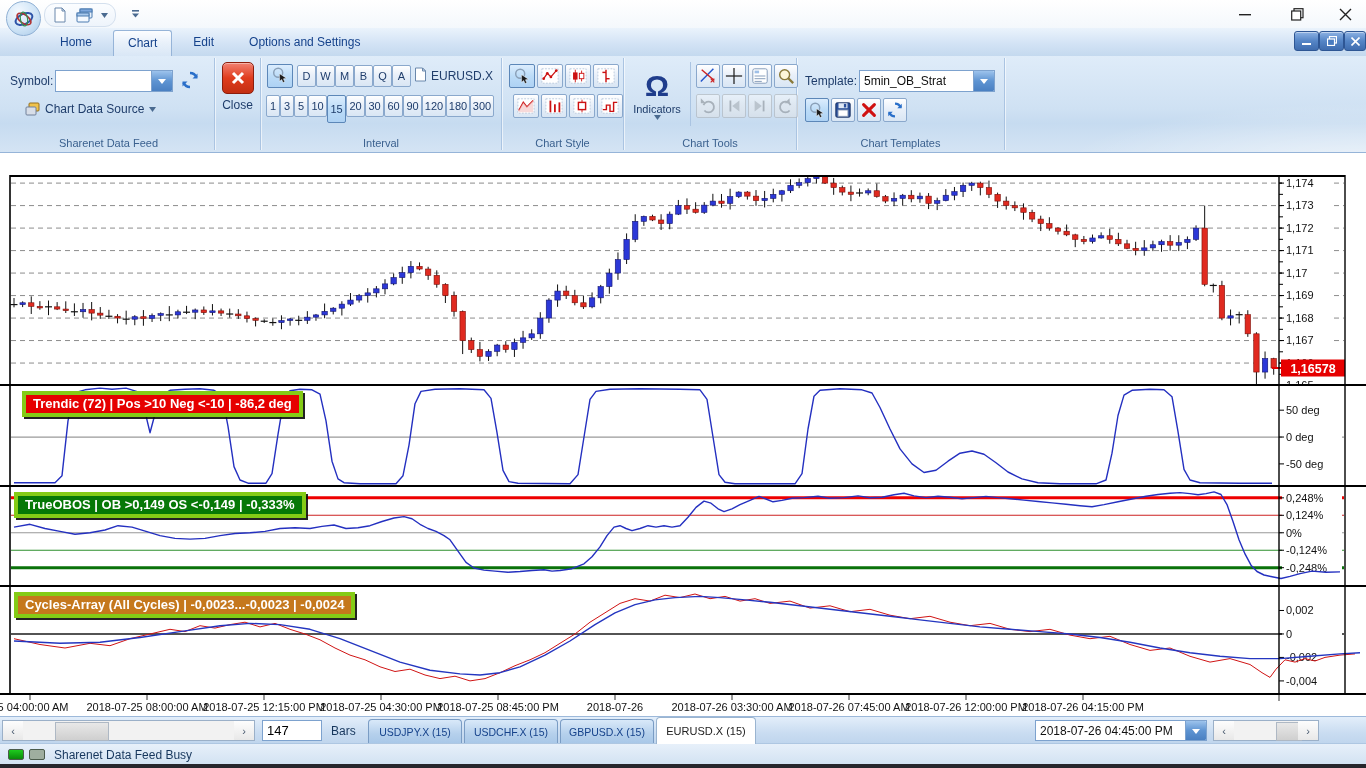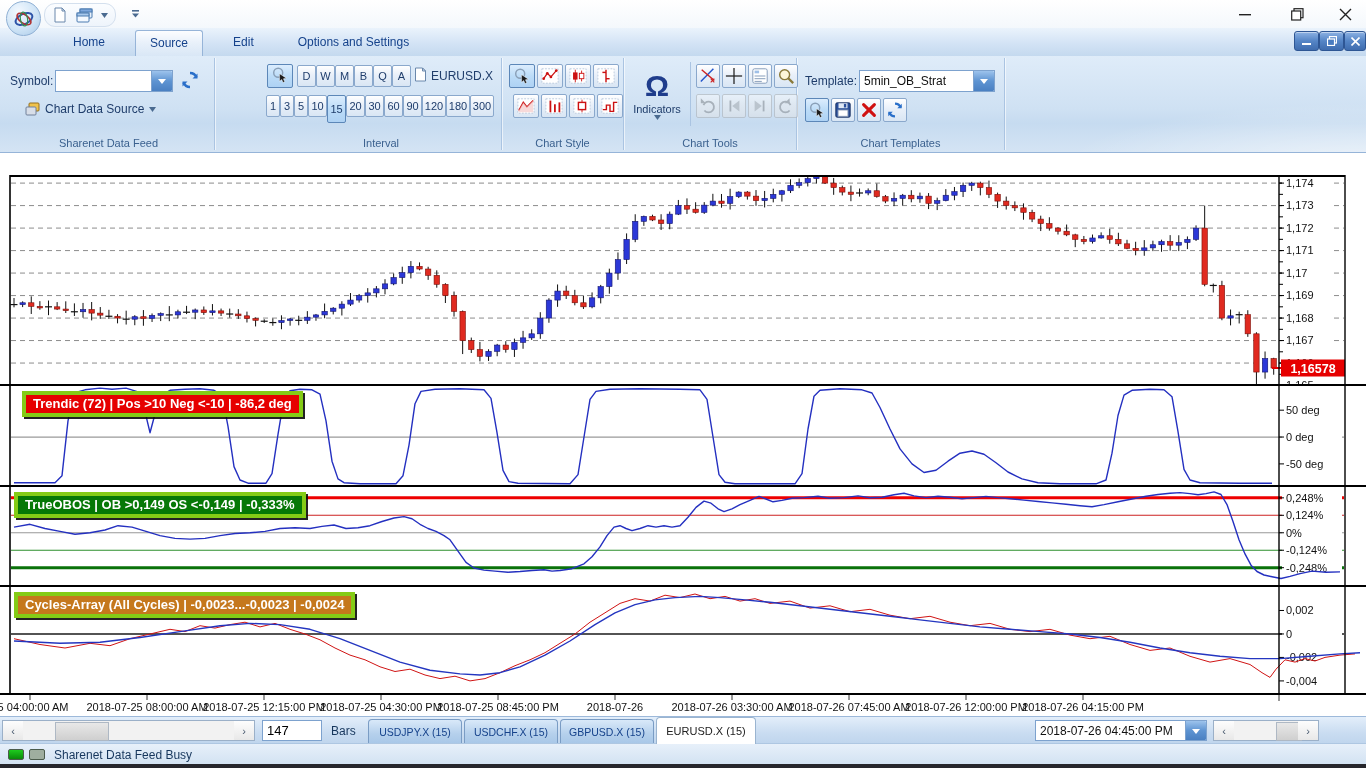--- a/index.html
+++ b/index.html
@@ -12,21 +12,21 @@
            background:radial-gradient(circle at 35% 30%,#f3f9ff,#cfe4f6 55%,#a9c9e8);
            border:1px solid #8fb0d4;z-index:50;display:flex;align-items:center;justify-content:center;}
   .qat{position:absolute;left:44px;top:3px;height:22px;padding:0 6px;display:flex;align-items:center;gap:6px;
        background:linear-gradient(#fbfdff,#eef4fb);border:1px solid #d4e0ee;border-radius:11px;}
   .qat .qicon{width:18px;height:18px;display:flex;align-items:center;justify-content:center;}
   .qat-caret{position:absolute;left:128px;top:7px;width:14px;height:14px;display:flex;align-items:center;justify-content:center;}
   .wbtn{position:absolute;top:4px;width:34px;height:20px;display:flex;align-items:center;justify-content:center;}
   
   .tabrow{position:absolute;left:0;top:28px;width:1366px;height:28px;
           background:linear-gradient(#eaf3fc,#d3e3f5 55%,#c4d9ef);}
-  .rtabs{position:absolute;left:59px;top:2px;height:26px;display:flex;gap:16px;}
+  .rtabs{position:absolute;left:46px;top:2px;height:26px;display:flex;gap:7px;}
   .rtab{padding:5px 14px 0 14px;font-size:12px;color:#15428b;height:21px;}
   .rtab.active{background:linear-gradient(#fcfdff,#ecf3fb 45%,#dcc ,#dbe8f6);background:linear-gradient(#fcfdff,#e9f1fa 45%,#d9e7f6);
                border:1px solid #96b4d8;border-bottom:none;border-radius:3px 3px 0 0;height:20px;}
   .wbtn-inner{position:absolute;top:3px;width:23px;height:18px;border-radius:3px;
               background:linear-gradient(#8db2e3,#5585c6 50%,#3f6cae);border:1px solid #2e5694;
               display:flex;align-items:center;justify-content:center;box-shadow:inset 0 1px 0 rgba(255,255,255,.45);}
   
   .ribbon{position:absolute;left:0;top:56px;width:1366px;height:96px;
           background:linear-gradient(#dfecf9,#cfe1f3 55%,#c6dbf0 70%,#d4e4f4);
           border-bottom:1px solid #96b4d8;}
@@ -131,21 +131,21 @@
     <div class="wbtn" style="left:1328px">
       <svg width="13" height="13" viewBox="0 0 13 13">
           <path d="M1 1 L12 12 M12 1 L1 12" stroke="#222" stroke-width="1.4"></path>
         </svg>
     </div>
   </div>
 
   <div class="tabrow">
     <div class="rtabs" id="rtabs">
         <div class="rtab">Home</div>
-        <div class="rtab active">Source</div>
+        <div class="rtab active">Chart</div>
         <div class="rtab">Edit</div>
         <div class="rtab">Options and Settings</div>
       </div>
     <div class="wbtn-inner" style="left:1294px">
       <svg width="9" height="9" viewBox="0 0 9 9">
           <rect x="0" y="6" width="9" height="2" fill="#fff"></rect>
         </svg>
     </div>
     <div class="wbtn-inner" style="left:1319px">
       <svg width="10" height="10" viewBox="0 0 10 10">
@@ -187,20 +187,28 @@
             <rect x="1" y="5" width="10" height="8" rx="1" fill="#d8dee8" stroke="#70809a"></rect>
           </svg>
         <span class="rlabel">Chart Data Source</span>
         <svg width="7" height="5" viewBox="0 0 7 5">
             <path d="M0 0 h7 l-3.5 5 z" fill="#4a6a90"></path>
           </svg>
       </div>
       <div class="grp-label">Sharenet Data Feed</div>
     </div>
 
+    <div class="grp" style="left:215px;width:45px">
+      <div class="closebtn" style="left:7px;top:4px">
+        <svg width="14" height="14" viewBox="0 0 14 14">
+            <path d="M2 2 L12 12 M12 2 L2 12" stroke="#fff" stroke-width="3"></path>
+          </svg>
+      </div>
+      <div class="rlabel" style="position:absolute;left:0;right:0;top:40px;text-align:center">Close</div>
+    </div>
 
     <div class="grp" style="left:261px;width:240px">
       <div class="sbtn sel" style="position:absolute;left:6px;top:6px;width:26px;height:24px">
           <span class="ic"><svg width="18" height="18" viewBox="0 0 20 20">
               <circle cx="8" cy="7.5" r="5" fill="none" stroke="#8aa0b8" stroke-width="1.6"></circle>
               <path d="M9.5 8.5 L17 13.5 L13.8 14.2 L15.3 17.6 L13.4 18.4 L11.9 15 L9.6 17 Z" fill="#1a1a1a" stroke="#fff" stroke-width="0.5"></path>
             </svg></span>
         </div>
       <div id="periodBtns"></div>
       <svg style="position:absolute;left:153px;top:9px" width="13" height="15" viewBox="0 0 13 15">

